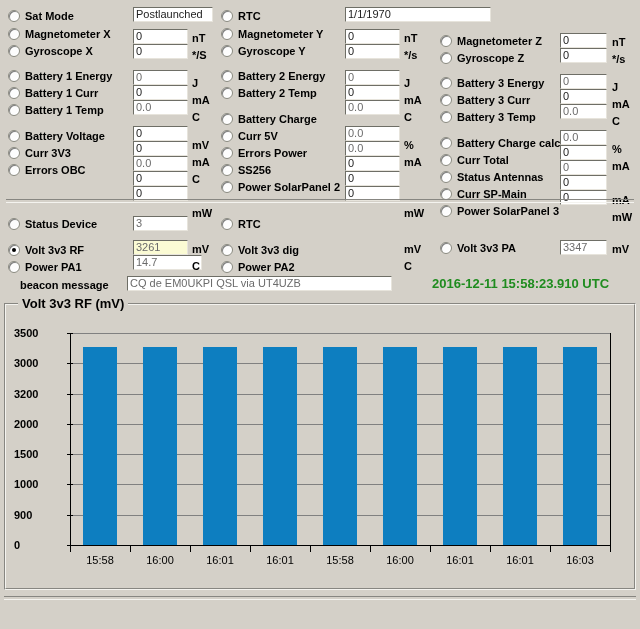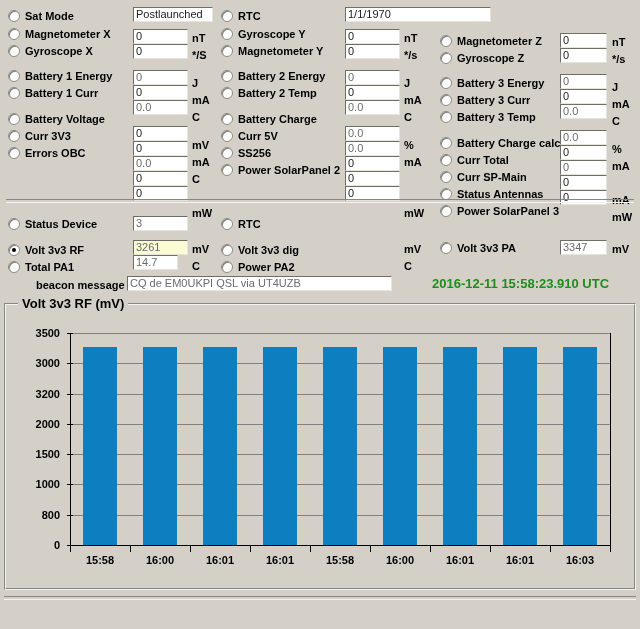--- a/index.html
+++ b/index.html
@@ -176,21 +176,20 @@
     position: absolute;
     left: 0; right: 0;
     height: 1px;
     background: #808080;
   }
 
   .ytick-label {
     position: absolute;
     right: 0;
     width: 46px;
-    text-align: right;
     font-size: 11px;
     font-weight: bold;
     transform: translateY(-6px);
     color: #000;
   }
   .ytick-mark {
     position: absolute;
     width: 6px;
     height: 1px;
     background: #000;
@@ -231,21 +230,21 @@
     position: absolute;
     top: 231px;
     width: 1px;
     height: 6px;
     background: #000;
   }
   .xtick-label {
     position: absolute;
     top: 239px;
     font-size: 11px;
-    font-weight: bold;
+    font-weight: normal;
     text-align: center;
     white-space: nowrap;
   }
 
   
   .statusbar {
     position: absolute;
     left: 0; top: 594px;
     width: 640px;
     height: 35px;
@@ -281,20 +280,24 @@
       </div>
       <div style="height:8px"></div>
       <div class="row">
         <span class="radio"></span>
         <span class="lbl">Battery 1 Energy</span>
       </div>
       <div class="row">
         <span class="radio"></span>
         <span class="lbl">Battery 1 Curr</span>
       </div>
+      <div class="row">
+        <span class="radio"></span>
+        <span class="lbl">Battery 1 Temp</span>
+      </div>
       <div style="height:9px"></div>
       <div class="row">
         <span class="radio"></span>
         <span class="lbl">Battery Voltage</span>
       </div>
       <div class="row">
         <span class="radio"></span>
         <span class="lbl">Curr 3V3</span>
       </div>
       <div class="row">
@@ -354,43 +357,47 @@
         </div>
     </div>
 
     <div class="group" style="left:221px; top:6px;">
       <div class="row" style="height:19px">
         <span class="radio"></span>
         <span class="lbl">RTC</span>
       </div>
       <div class="row">
         <span class="radio"></span>
+        <span class="lbl">Magnetometer Y</span>
+      </div>
+      <div class="row">
+        <span class="radio"></span>
         <span class="lbl">Gyroscope Y</span>
       </div>
-      <div class="row">
-        <span class="radio"></span>
-        <span class="lbl">Magnetometer Y</span>
-      </div>
       <div style="height:8px"></div>
       <div class="row">
         <span class="radio"></span>
         <span class="lbl">Battery 2 Energy</span>
       </div>
       <div class="row">
         <span class="radio"></span>
         <span class="lbl">Battery 2 Temp</span>
       </div>
       <div style="height:9px"></div>
       <div class="row">
         <span class="radio"></span>
         <span class="lbl">Battery Charge</span>
       </div>
       <div class="row">
         <span class="radio"></span>
         <span class="lbl">Curr 5V</span>
+      </div>
+      <div class="row">
+        <span class="radio"></span>
+        <span class="lbl">Errors Power</span>
       </div>
       <div class="row">
         <span class="radio"></span>
         <span class="lbl">SS256</span>
       </div>
       <div class="row">
         <span class="radio"></span>
         <span class="lbl">Power SolarPanel 2</span>
       </div>
     </div>
@@ -470,25 +477,25 @@
       <div class="row">
         <span class="radio"></span>
         <span class="lbl">Battery Charge calc.</span>
       </div>
       <div class="row">
         <span class="radio"></span>
         <span class="lbl">Curr Total</span>
       </div>
       <div class="row">
         <span class="radio"></span>
+        <span class="lbl">Status Antennas</span>
+      </div>
+      <div class="row">
+        <span class="radio"></span>
         <span class="lbl">Curr SP-Main</span>
-      </div>
-      <div class="row">
-        <span class="radio"></span>
-        <span class="lbl">Status Antennas</span>
       </div>
       <div class="row">
         <span class="radio"></span>
         <span class="lbl">Power SolarPanel 3</span>
       </div>
     </div>
 
     <div class="group" style="left:560px; top:33px;">
       <div class="fld" style="width:47px">0</div>
       <div class="fld" style="width:47px">0</div>
@@ -547,29 +554,29 @@
         <span class="radio"></span>
         <span class="lbl">Status Device</span>
       </div>
       <div style="height:9px"></div>
       <div class="row">
         <span class="radio checked"></span>
         <span class="lbl">Volt 3v3 RF</span>
       </div>
       <div class="row">
         <span class="radio"></span>
-        <span class="lbl">Total PA1</span>
+        <span class="lbl">Power PA1</span>
       </div>
     </div>
 
     <div class="group" style="left:133px; top:16px;">
       <div class="fld gray" style="width:55px">3</div>
       <div style="height:9px"></div>
       <div class="fld hl gray" style="width:55px">3261</div>
-      <div class="fld gray" style="width:45px">14.7</div>
+      <div class="fld gray" style="width:69px">14.7</div>
     </div>
 
     <div class="group" style="left:192px; top:16px;">
       <div style="height:24px"></div>
       <div class="row">
           <span class="unit" style="margin-left:0">mV</span>
         </div>
       <div class="row">
           <span class="unit" style="margin-left:0">C</span>
         </div>
@@ -610,21 +617,21 @@
     </div>
     <div class="group" style="left:560px; top:40px;">
       <div class="fld gray" style="width:47px">3347</div>
     </div>
     <div class="group" style="left:612px; top:40px;">
       <div class="row">
           <span class="unit" style="margin-left:0">mV</span>
         </div>
     </div>
 
-    <span class="beaconlbl" style="left:36px; top:79px;">beacon message</span>
+    <span class="beaconlbl" style="left:20px; top:79px;">beacon message</span>
     <div class="fld gray" style="position:absolute; left:127px; top:76px; width:265px;">CQ de EM0UKPI QSL via UT4UZB</div>
 
     <span class="utc" style="left:432px; top:76px;">2016-12-11 15:58:23.910 UTC</span>
   </div>
 
   <div class="chartbox">
     <div class="chartbox-inner"></div>
   </div>
   <span class="chart-title" style="position:absolute; left:18px; top:296px;">Volt 3v3 RF (mV)</span>
 
@@ -635,21 +642,21 @@
         <div class="gridline" style="top: 139.143px; left: 56px; width: 540px;"></div>
         <div class="gridline" style="top: 108.857px; left: 56px; width: 540px;"></div>
         <div class="gridline" style="top: 78.5714px; left: 56px; width: 540px;"></div>
         <div class="gridline" style="top: 48.2857px; left: 56px; width: 540px;"></div>
         <div class="gridline" style="top: 18px; left: 56px; width: 540px;"></div>
       </div>
     <div id="ylabels-layer">
         <div class="ytick-mark" style="top: 230px; left: 53px;"></div>
         <div class="ytick-label" style="top: 230px; left: 0px;">0</div>
         <div class="ytick-mark" style="top: 199.714px; left: 53px;"></div>
-        <div class="ytick-label" style="top: 199.714px; left: 0px;">800</div>
+        <div class="ytick-label" style="top: 199.714px; left: 0px;">900</div>
         <div class="ytick-mark" style="top: 169.429px; left: 53px;"></div>
         <div class="ytick-label" style="top: 169.429px; left: 0px;">1000</div>
         <div class="ytick-mark" style="top: 139.143px; left: 53px;"></div>
         <div class="ytick-label" style="top: 139.143px; left: 0px;">1500</div>
         <div class="ytick-mark" style="top: 108.857px; left: 53px;"></div>
         <div class="ytick-label" style="top: 108.857px; left: 0px;">2000</div>
         <div class="ytick-mark" style="top: 78.5714px; left: 53px;"></div>
         <div class="ytick-label" style="top: 78.5714px; left: 0px;">3200</div>
         <div class="ytick-mark" style="top: 48.2857px; left: 53px;"></div>
         <div class="ytick-label" style="top: 48.2857px; left: 0px;">3000</div>

